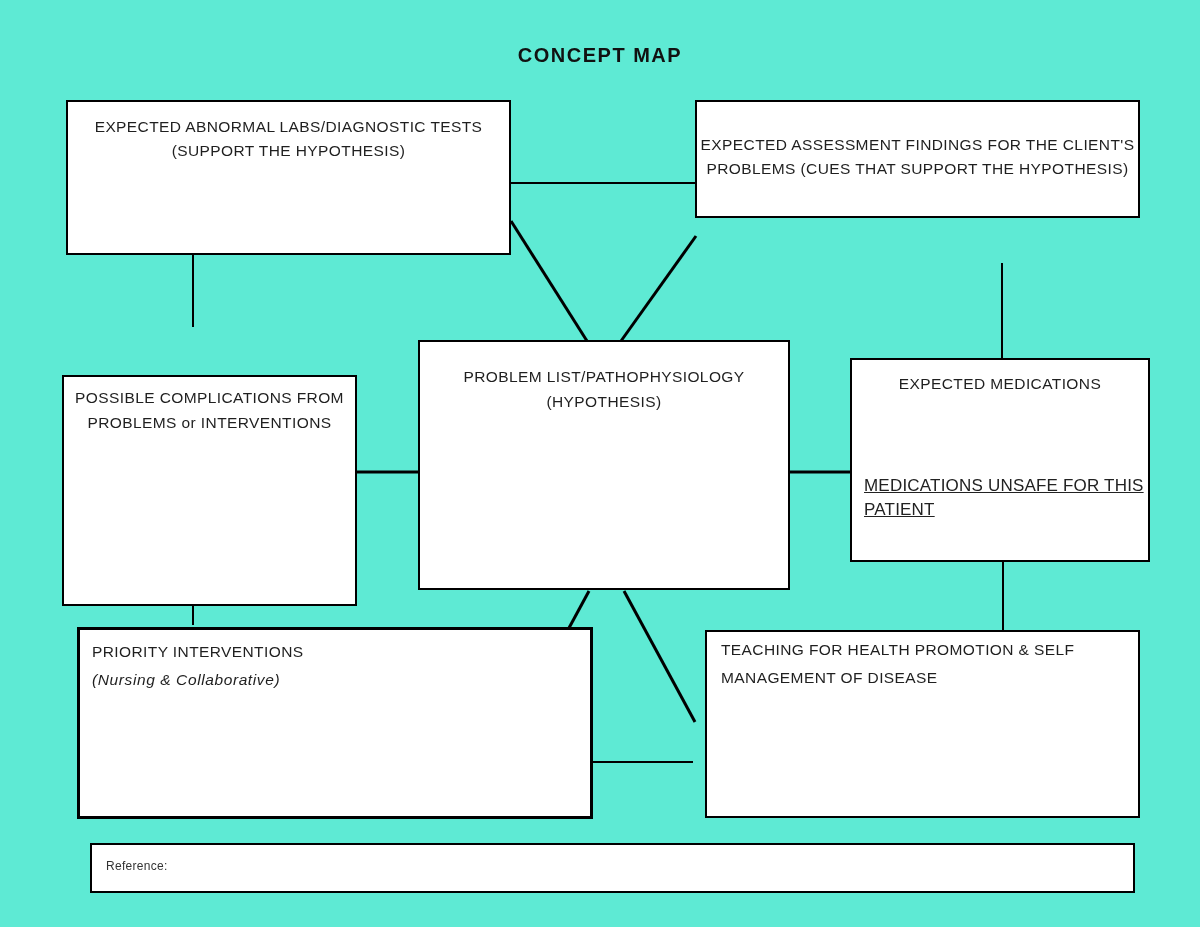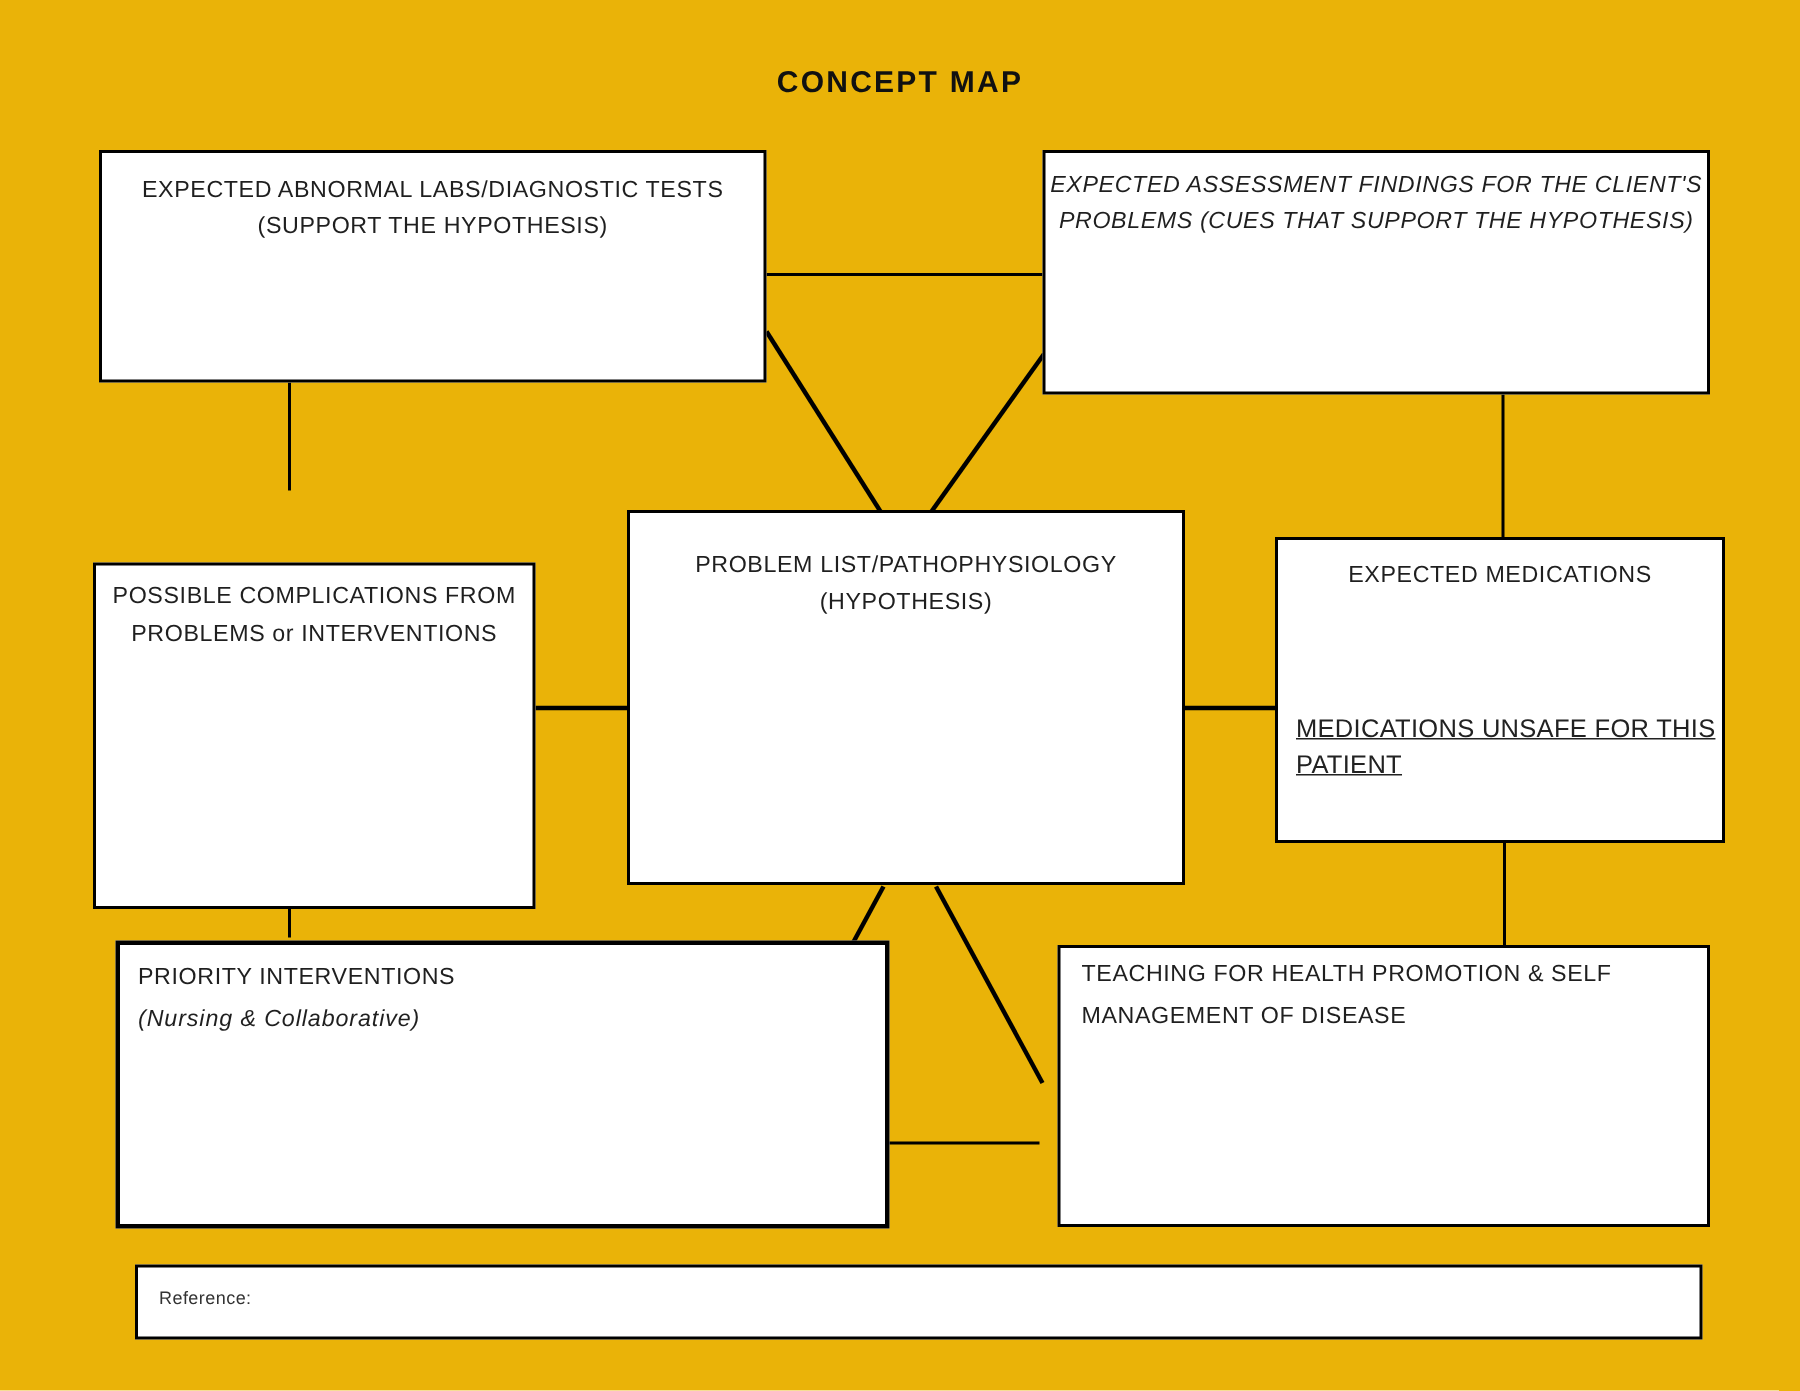--- a/index.html
+++ b/index.html
@@ -4,21 +4,21 @@
 <style>
   html, body {
     margin: 0;
     padding: 0;
     background: #ffffff;
   }
   .canvas {
     position: relative;
     width: 1200px;
     height: 927px;
-    background: #eab308;
+    background: #5eead4;
     font-family: "Liberation Sans", sans-serif;
     color: #1a1a1a;
     overflow: hidden;
   }
   .page-title {
     position: absolute;
     top: 44px;
     left: 0;
     width: 100%;
     text-align: center;
@@ -40,21 +40,21 @@
   }
   .sketch {
     font-size: 15.5px;
     letter-spacing: 0.4px;
     line-height: 24px;
     color: #1f1f1f;
   }
   .center-text { text-align: center; }
 
   .box-labs          { left: 66px;  top: 100px; width: 445px; height: 155px; padding-top: 13px; }
-  .box-assessment    { left: 695px; top: 100px; width: 445px; height: 163px; padding-top: 10px; font-style: italic; }
+  .box-assessment    { left: 695px; top: 100px; width: 445px; height: 118px; padding-top: 31px; }
   .box-complications { left: 62px;  top: 327px; width: 295px; height: 231px; padding-top: 8px; line-height: 25px; margin-top: 48px; }
   .box-problem       { left: 418px; top: 340px; width: 372px; height: 250px; padding-top: 22px; line-height: 25px; }
   .box-medications   { left: 850px; top: 358px; width: 300px; height: 204px; }
   .box-medications .med-title { padding-top: 12px; text-align: center; }
   .unsafe-label {
     position: absolute;
     left: 12px;
     bottom: 38px;
     font-family: "Liberation Sans", sans-serif;
     font-size: 17px;

